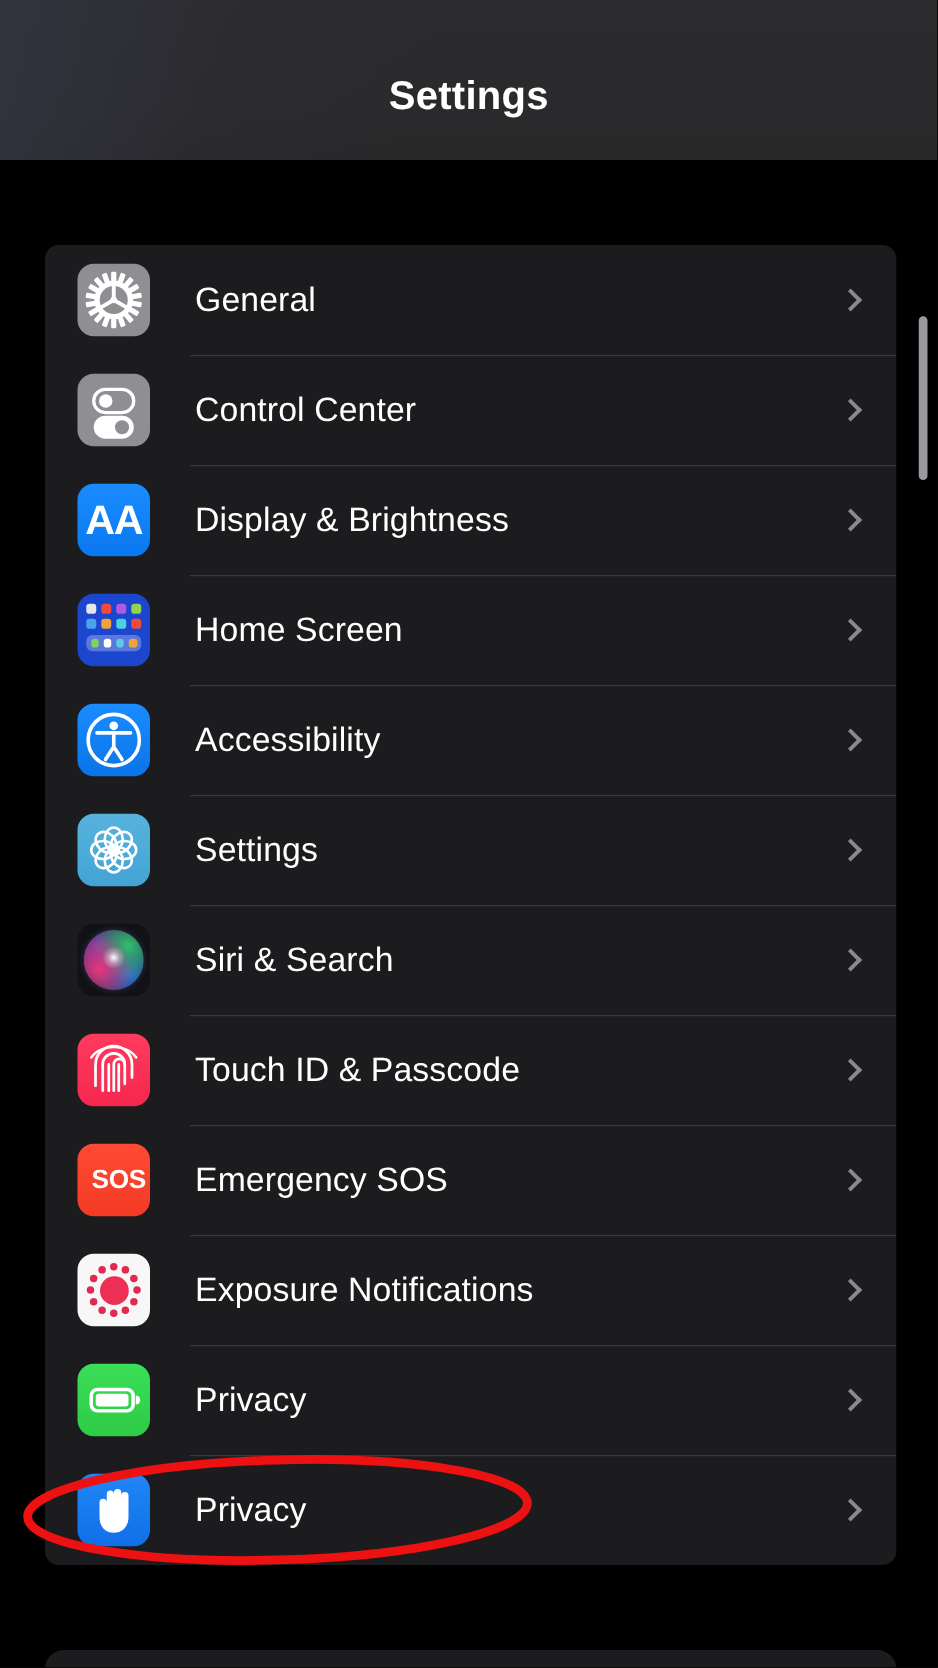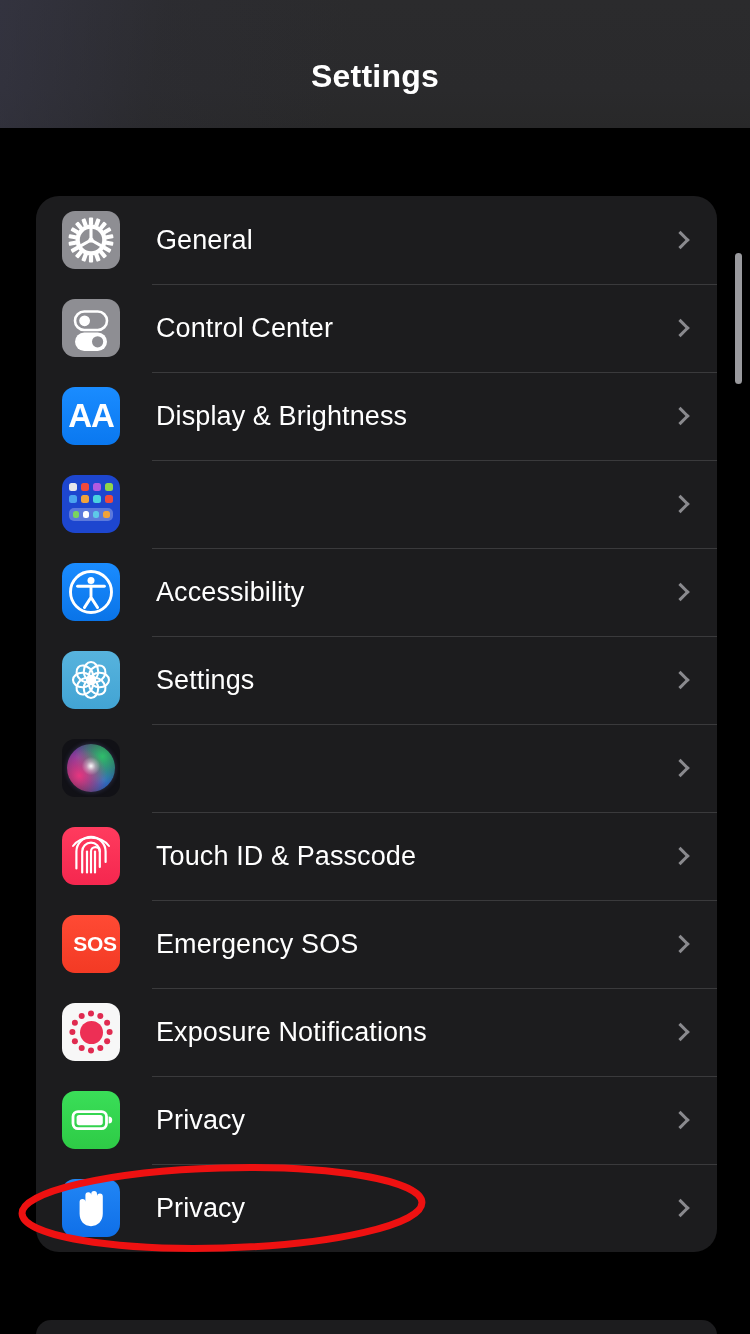--- a/index.html
+++ b/index.html
@@ -21,21 +21,21 @@
   .nav-title {
     position:absolute; left:0; top:0; width:100%; height:128px;
     display:flex; align-items:center; justify-content:center;
     color:#fff; font-size:32px; font-weight:bold; letter-spacing:0.2px;
     padding-top:24px;
   }
 
   
   .card {
     position:absolute; left:36px; top:196px; width:681px;
-    background:#1c1c1e; border-radius:23px; overflow:hidden;
+    background:#1c1c1e; border-radius:11px; overflow:hidden;
   }
   .row {
     position:relative; height:88px; display:flex; align-items:center;
     padding-left:26px;
   }
   .row + .row::before {
     content:""; position:absolute; left:116px; right:0; top:0; height:1px;
     background:#3a3a3c;
   }
   .row-icon {
@@ -200,20 +200,21 @@
               <div class="hs-cell" style="background:#f04a3c"></div>
             </div>
             <div class="hs-dock">
               <div class="hs-cell" style="background:#7ad45e"></div>
               <div class="hs-cell" style="background:#ffffff"></div>
               <div class="hs-cell" style="background:#5ec8e8"></div>
               <div class="hs-cell" style="background:#f0a33a"></div>
             </div>
           </div>
         </div>
+        <div class="row-label">Home Screen</div>
         <div class="chev"></div>
       </div>
       <div class="row">
         <div class="row-icon ic-access">
           <svg class="ic-svg" viewBox="0 0 58 58">
             <circle cx="29" cy="29" r="20.5" fill="none" stroke="#fff" stroke-width="2.9"></circle>
             <circle cx="29" cy="17.6" r="3.5" fill="#fff"></circle>
             <path d="M15.6 23.3 L42.4 23.3" stroke="#fff" stroke-width="2.9" stroke-linecap="round"></path>
             <path d="M29 23.3 L29 34.4 M29 34.4 L22.4 44.6 M29 34.4 L35.6 44.6" stroke="#fff" stroke-width="2.9" stroke-linecap="round" fill="none"></path>
           </svg>
@@ -235,20 +236,21 @@
             <circle cx="29" cy="29" r="4.2" fill="none" stroke="#fff" stroke-width="2.1"></circle>
           </svg>
         </div>
         <div class="row-label">Settings</div>
         <div class="chev"></div>
       </div>
       <div class="row">
         <div class="row-icon ic-siri">
           <div class="siri-orb"></div>
         </div>
+        <div class="row-label">Siri &amp; Search</div>
         <div class="chev"></div>
       </div>
       <div class="row">
         <div class="row-icon ic-touchid">
           <svg class="ic-svg" viewBox="0 0 58 58">
             <g fill="none" stroke="#fff" stroke-width="2.2" stroke-linecap="round">
               <path d="M29 45.5 L29 24.5 a4.4 4.4 0 0 1 8.8 0 L37.8 40"></path>
               <path d="M20.2 45.5 L20.2 24.5 a8.8 8.8 0 0 1 17.6 0"></path>
               <path d="M14.4 41.5 L14.4 24.5 a14.6 14.6 0 0 1 29.2 0 L43.6 35"></path>
               <path d="M25 45.5 L25 24.5"></path>

